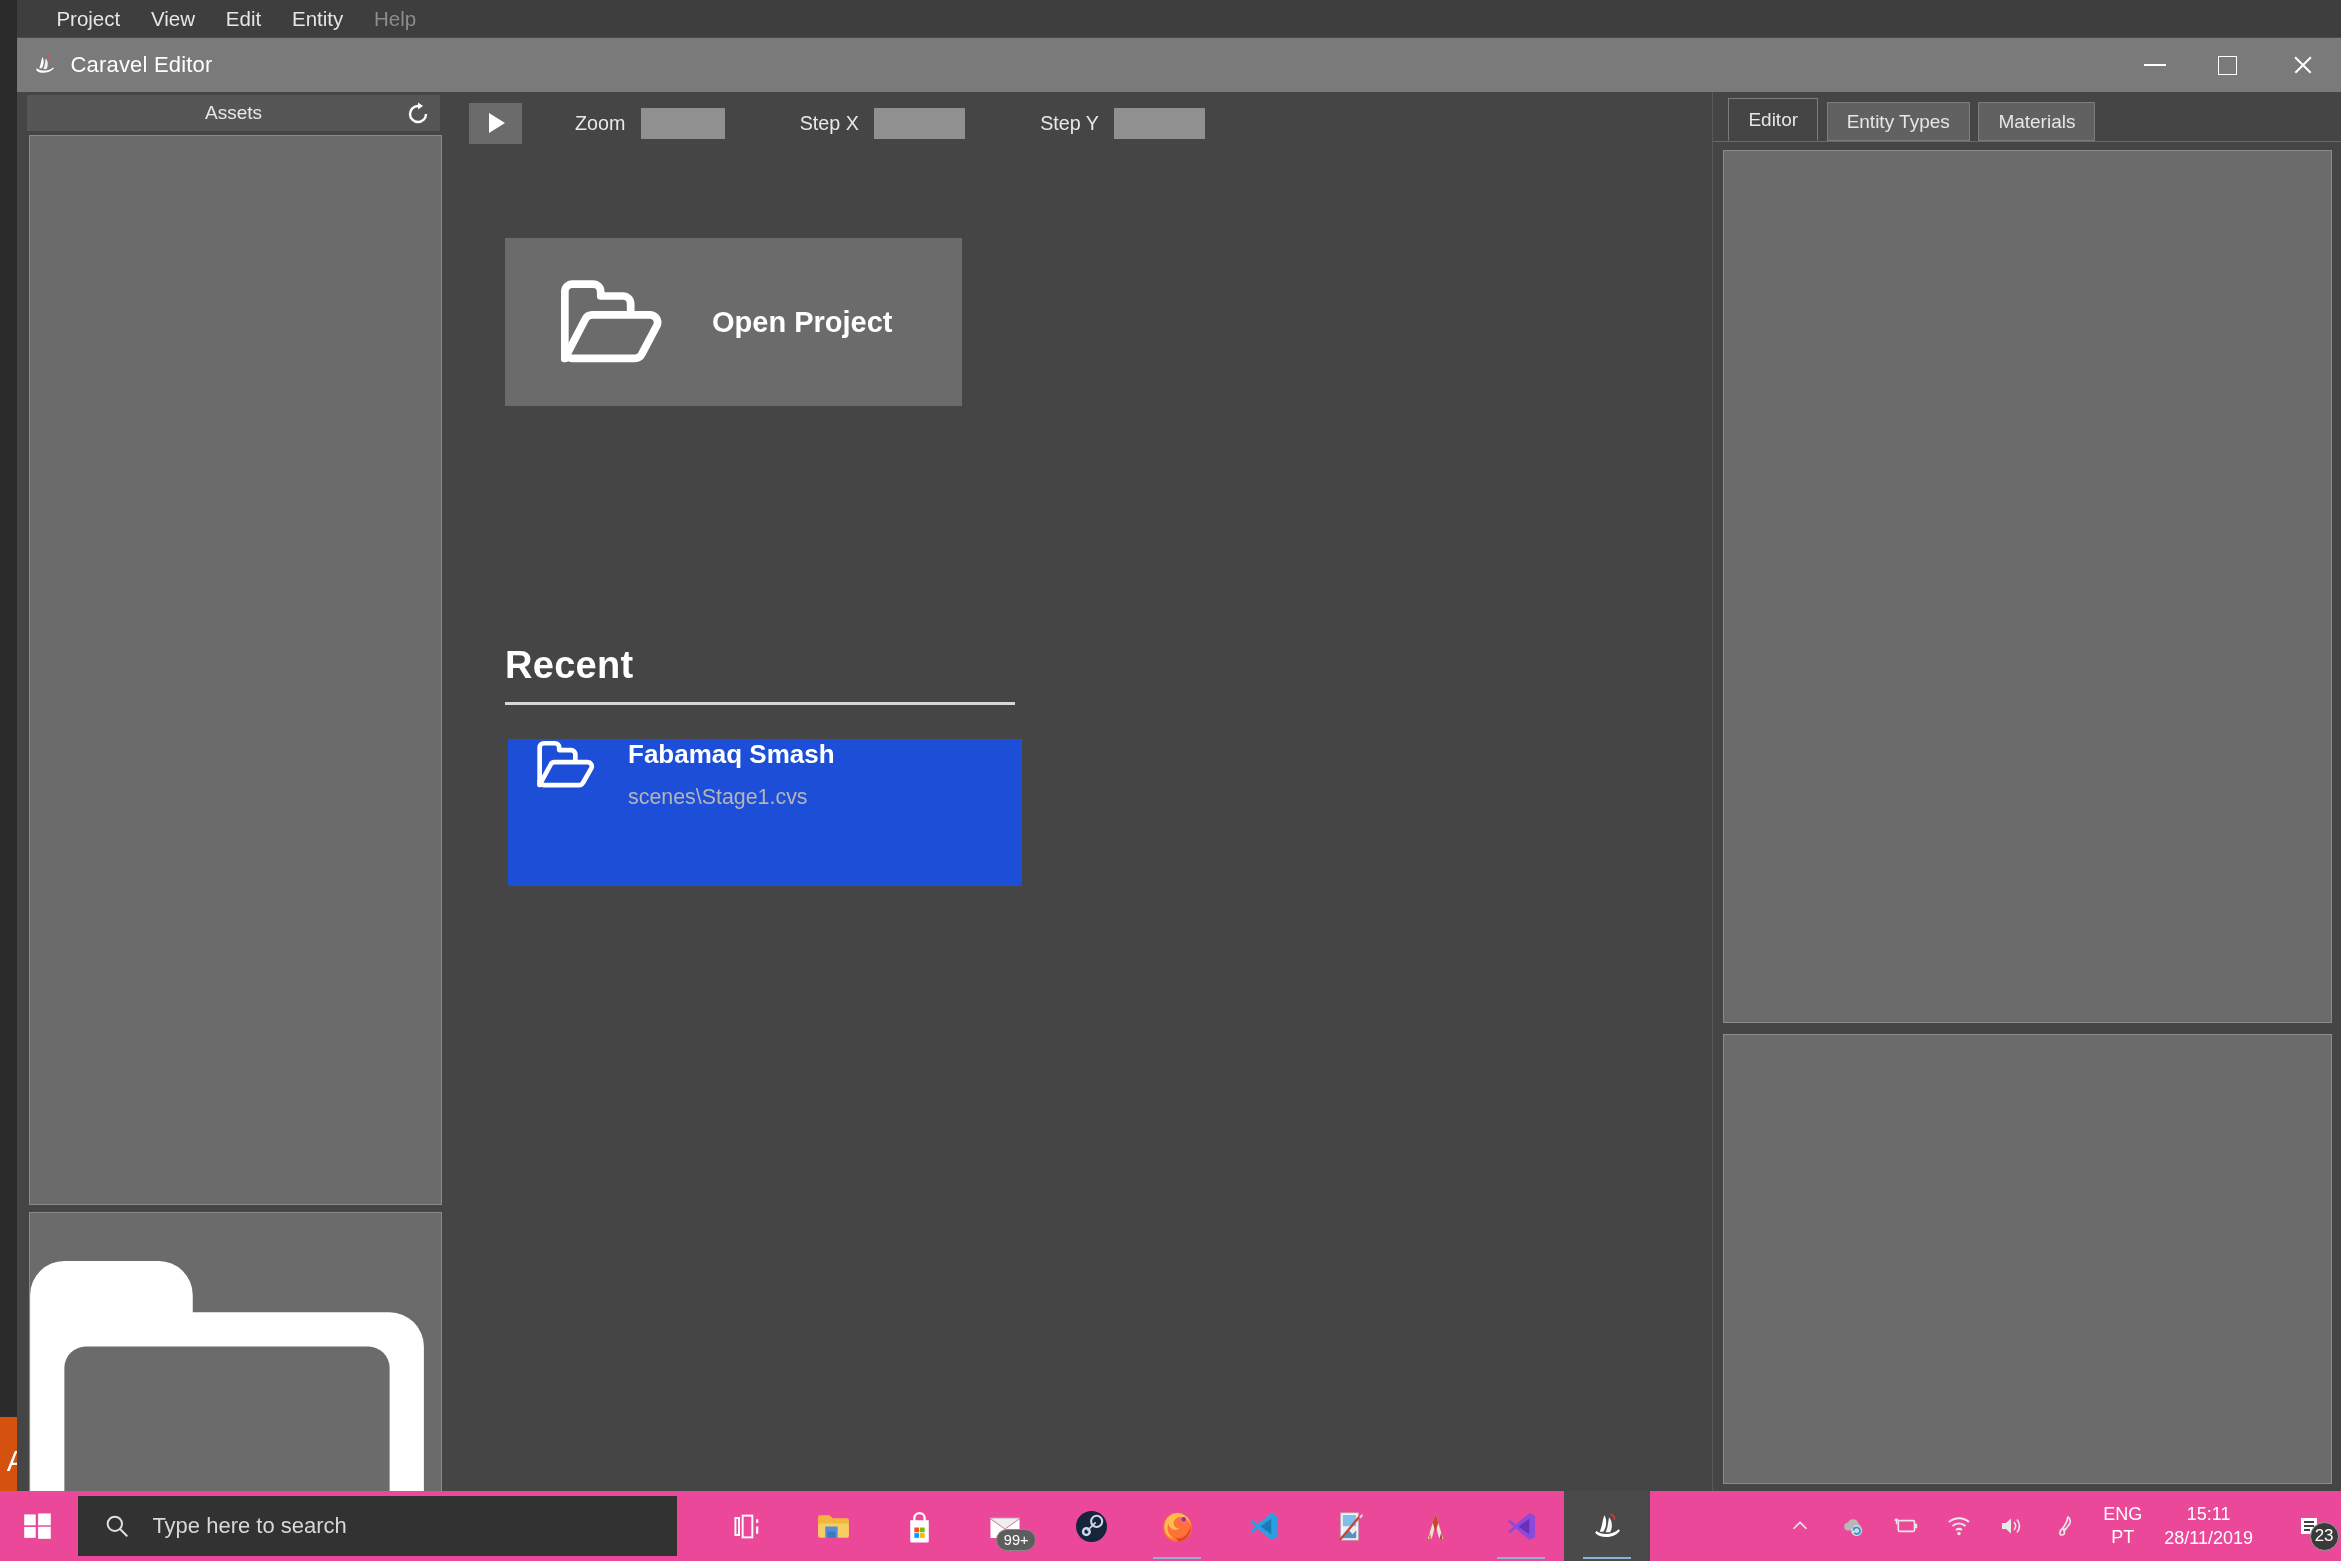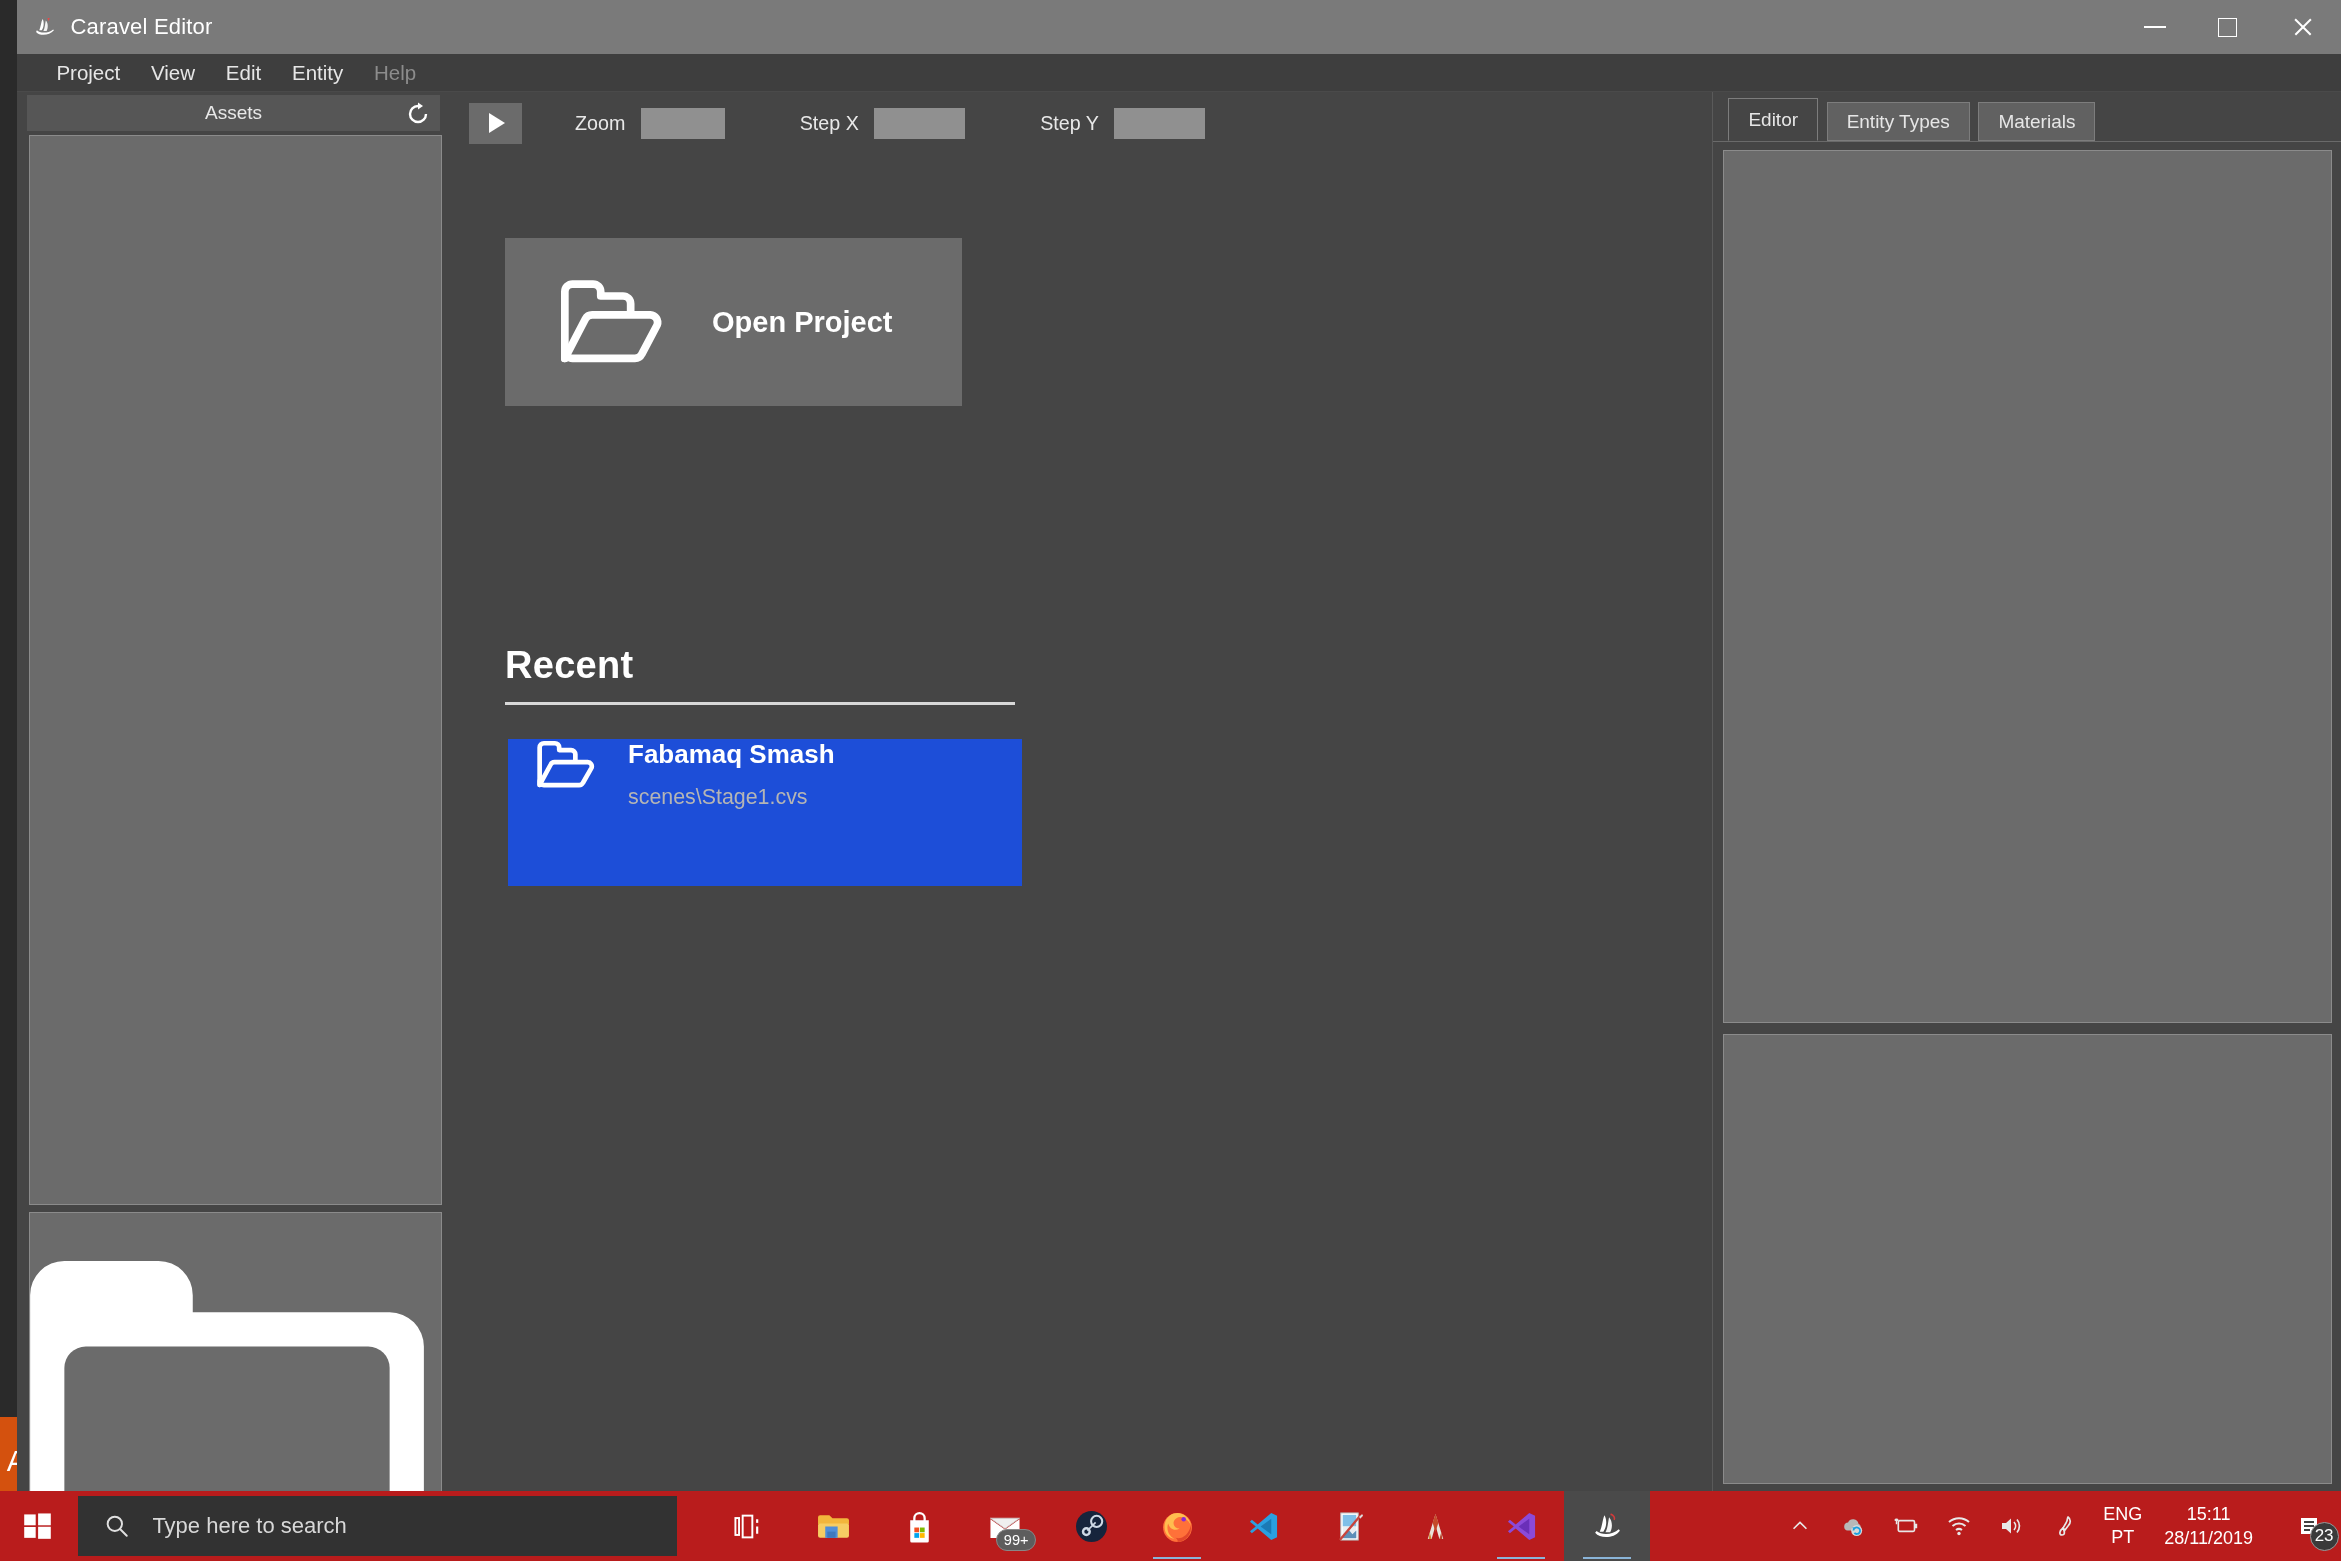--- a/index.html
+++ b/index.html
@@ -304,21 +304,21 @@
     width: 609px; height: 450px;
     background: #6b6b6b;
     border: 0.9px solid #8b8b8b;
   }
 
   
   #taskbar {
     position: absolute;
     left: 0; bottom: 0;
     width: 2342px; height: 70px;
-    background: #b91c1c;
+    background: #ec4899;
     display: flex; align-items: center;
   }
   #start-button {
     width: 75px; height: 70px;
     display: flex; align-items: center; justify-content: center;
     flex: none;
   }
   #search-box {
     width: 599px; height: 60px;
     background: #323232;
@@ -395,20 +395,28 @@
 </head>
 <body>
 
 <div id="desktop">
   <div class="desktop-left-strip"></div>
   <div class="desktop-orange"></div>
   <div class="desktop-orange-glyph">A</div>
 </div>
 
 <div id="app-window">
+
+  <div id="menubar">
+    <div class="menu-item">Project</div>
+    <div class="menu-item">View</div>
+    <div class="menu-item">Edit</div>
+    <div class="menu-item">Entity</div>
+    <div class="menu-item disabled">Help</div>
+  </div>
 
   <div id="titlebar">
     <div id="app-logo">
       <svg viewBox="0 0 32 32" width="26" height="26">
         <path d="M5 22 C9 27 21 27 27 20 L26 19 C20 24 10 24 6 20 Z" fill="#ffffff"></path>
         <path d="M13 6 C15 9 15 16 12 20 L9 20 C11 15 11 10 13 6 Z" fill="#ffffff"></path>
         <path d="M17 8 C20 11 20 17 18 21 L14 21 C16 17 16 12 17 8 Z" fill="#f2f2f2"></path>
         <path d="M19 5 L22 5 L20 9 Z" fill="#e04b4b"></path>
       </svg>
     </div>
@@ -417,28 +425,20 @@
       <div class="win-btn">
         <span class="wc-min"></span>
       </div>
       <div class="win-btn">
         <span class="wc-max"></span>
       </div>
       <div class="win-btn">
         <span class="wc-close"></span>
       </div>
     </div>
-  </div>
-
-  <div id="menubar">
-    <div class="menu-item">Project</div>
-    <div class="menu-item">View</div>
-    <div class="menu-item">Edit</div>
-    <div class="menu-item">Entity</div>
-    <div class="menu-item disabled">Help</div>
   </div>
 
   <div id="main-area">
 
     <div id="assets-panel">
       <div id="assets-header">
         <span id="assets-title">Assets</span>
         <div id="assets-refresh-btn">
           <svg viewBox="0 0 24 24" width="24" height="24">
             <path d="M12 4 A8 8 0 1 0 20 12" fill="none" stroke="#ffffff" stroke-width="2.4"></path>

